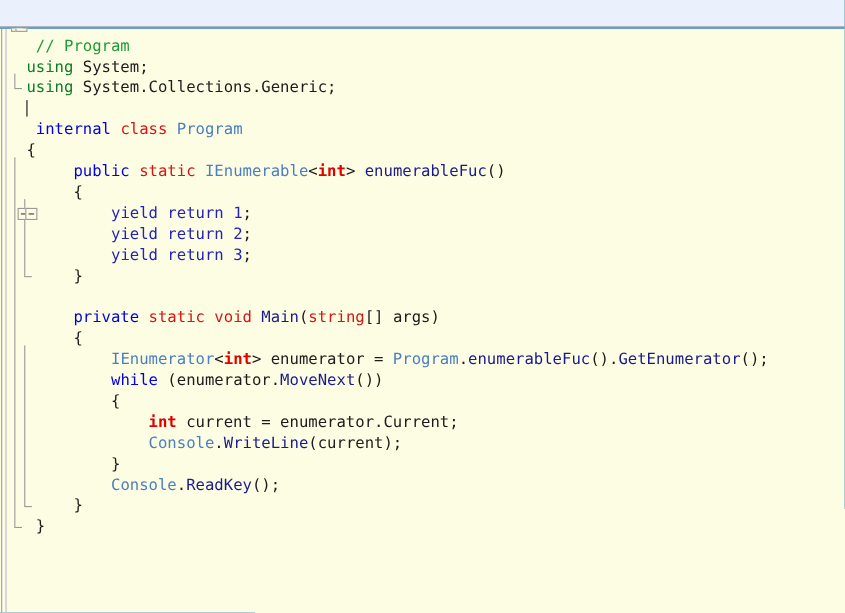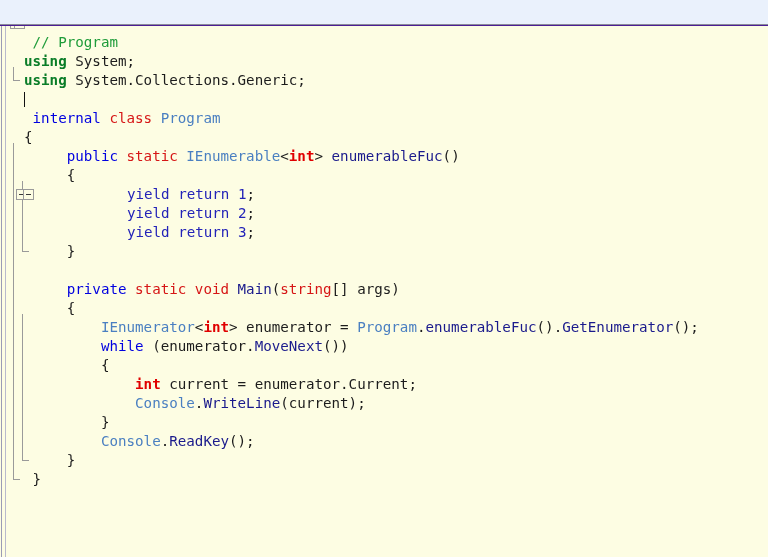--- a/index.html
+++ b/index.html
@@ -6,21 +6,21 @@
   html, body {
     margin: 0;
     padding: 0;
     background: #ffffff;
   }
   #app {
     position: relative;
     width: 768px;
     height: 557px;
     overflow: hidden;
-    background: #4c1d95;
+    background: #0369a1;
     font-family: "DejaVu Sans Mono", "Liberation Mono", monospace;
   }
   
   .top-bar {
     position: absolute;
     left: 0; top: 0;
     width: 768px;
     height: 25px;
     background: #eaf1fc;
     border-bottom: 1px solid #8a8a9a;
@@ -93,28 +93,28 @@
     letter-spacing: 0px;
   }
   .line {
     height: 19px;
     white-space: pre;
   }
 
   
   .t-plain   { color: #1c1c1c; }
   .t-comment { color: #1f9c3a; }
-  .t-using   { color: #0a7d28; font-weight: bold; text-align: right; }
+  .t-using   { color: #0a7d28; font-weight: normal; text-align: right; }
   .t-kw      { color: #0000e0; font-weight: normal; }
   .t-kw2     { color: #d61616; }
   .t-type    { color: #4a7fc1; text-align: right; }
   .t-int     { color: #e00000; font-weight: bold; }
   .t-method  { color: #1a1a8c; font-weight: normal; }
   .t-num     { color: #2323b8; }
-  .t-yield   { color: #2323b8; margin-left: 26px; }
+  .t-yield   { color: #2323b8; }
 
   
   .caret {
     display: inline-block;
     width: 1px;
     height: 15px;
     background: #111111;
     vertical-align: -3px;
   }
 </style>

